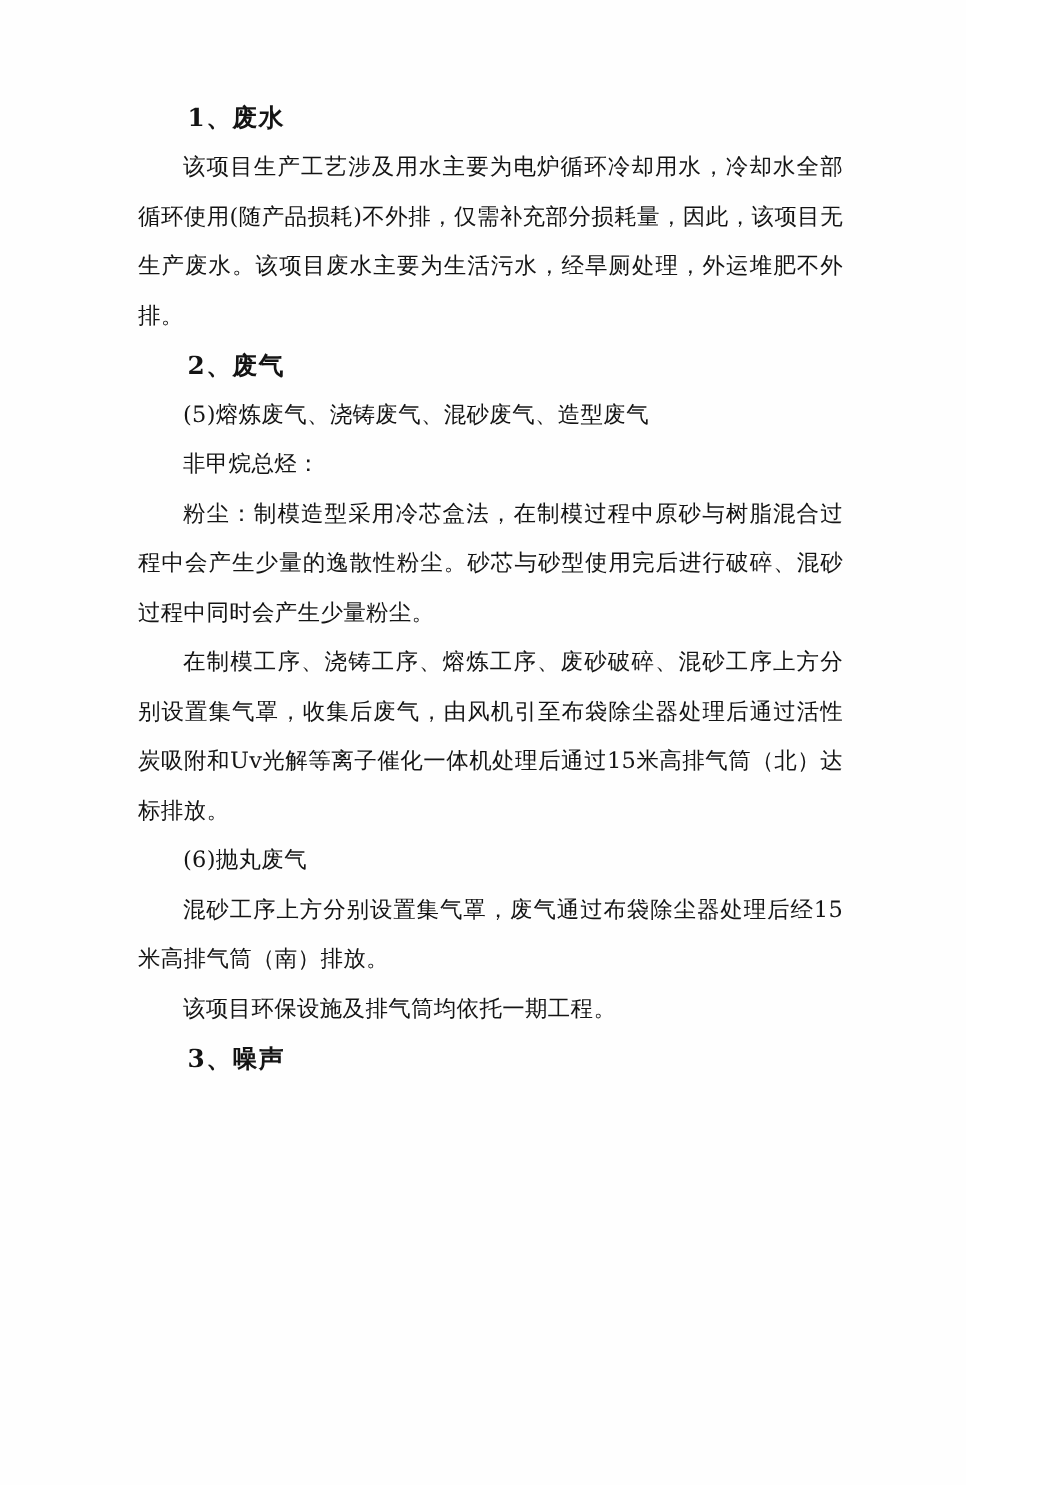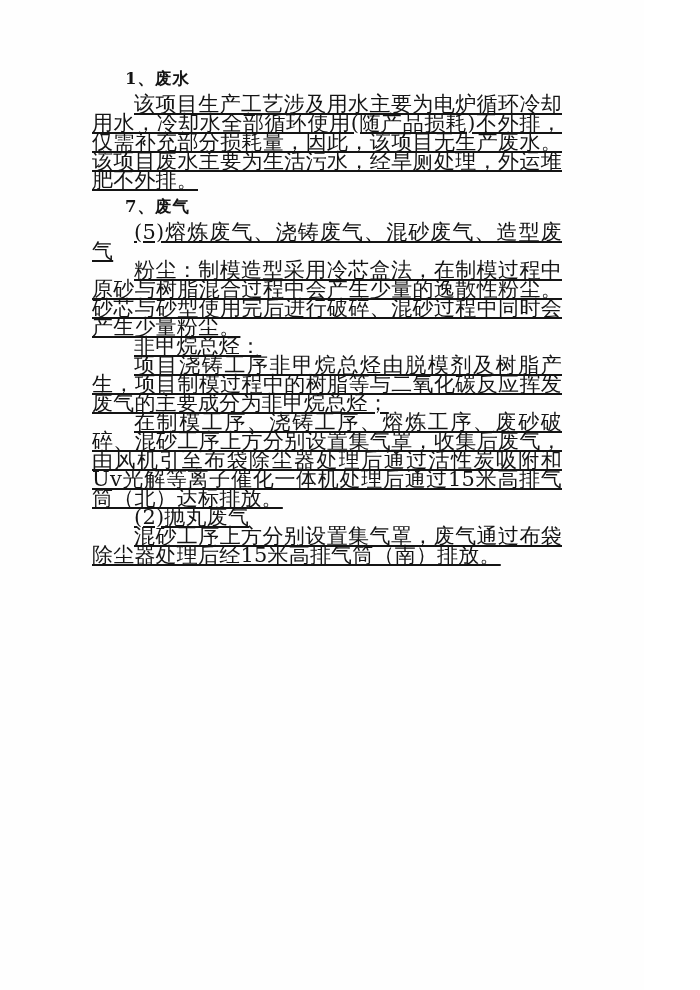--- a/index.html
+++ b/index.html
@@ -35,34 +35,34 @@
     margin: 0;
     padding: 0;
     font-size: 16.5px;
     line-height: 33px;
     letter-spacing: 1px;
   }
   .para {
     margin: 0;
     padding: 0;
     text-indent: 2em;
-    font-size: 21px;
-    line-height: 19px;
-    text-decoration: underline;
+    font-size: 15px;
+    line-height: 33px;
   }
 </style>
 </head>
 <body>
 
 <div class="page">
   <div class="doc-body" id="doc-body">
       <p class="heading">1、废水</p>
       <p class="para">该项目生产工艺涉及用水主要为电炉循环冷却用水，冷却水全部循环使用(随产品损耗)不外排，仅需补充部分损耗量，因此，该项目无生产废水。该项目废水主要为生活污水，经旱厕处理，外运堆肥不外排。</p>
-      <p class="heading">7、废气</p>
+      <p class="heading">2、废气</p>
       <p class="para">(5)熔炼废气、浇铸废气、混砂废气、造型废气</p>
+      <p class="para">非甲烷总烃：</p>
       <p class="para">粉尘：制模造型采用冷芯盒法，在制模过程中原砂与树脂混合过程中会产生少量的逸散性粉尘。砂芯与砂型使用完后进行破碎、混砂过程中同时会产生少量粉尘。</p>
-      <p class="para">非甲烷总烃：</p>
-      <p class="para">项目浇铸工序非甲烷总烃由脱模剂及树脂产生，项目制模过程中的树脂等与二氧化碳反应挥发废气的主要成分为非甲烷总烃；</p>
       <p class="para">在制模工序、浇铸工序、熔炼工序、废砂破碎、混砂工序上方分别设置集气罩，收集后废气，由风机引至布袋除尘器处理后通过活性炭吸附和Uv光解等离子催化一体机处理后通过15米高排气筒（北）达标排放。</p>
-      <p class="para">(2)抛丸废气</p>
+      <p class="para">(6)抛丸废气</p>
       <p class="para">混砂工序上方分别设置集气罩，废气通过布袋除尘器处理后经15米高排气筒（南）排放。</p>
+      <p class="para">该项目环保设施及排气筒均依托一期工程。</p>
+      <p class="heading">3、噪声</p>
     </div>
 </div>
 
 </body></html>

